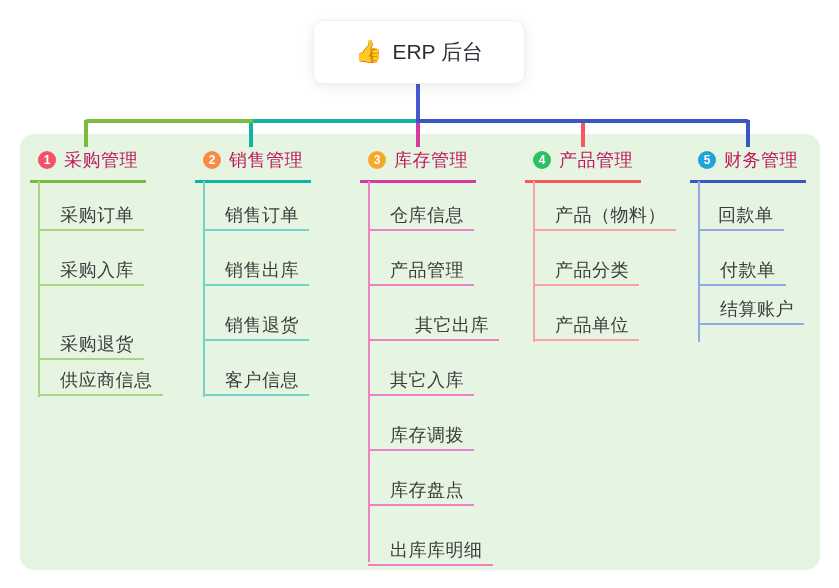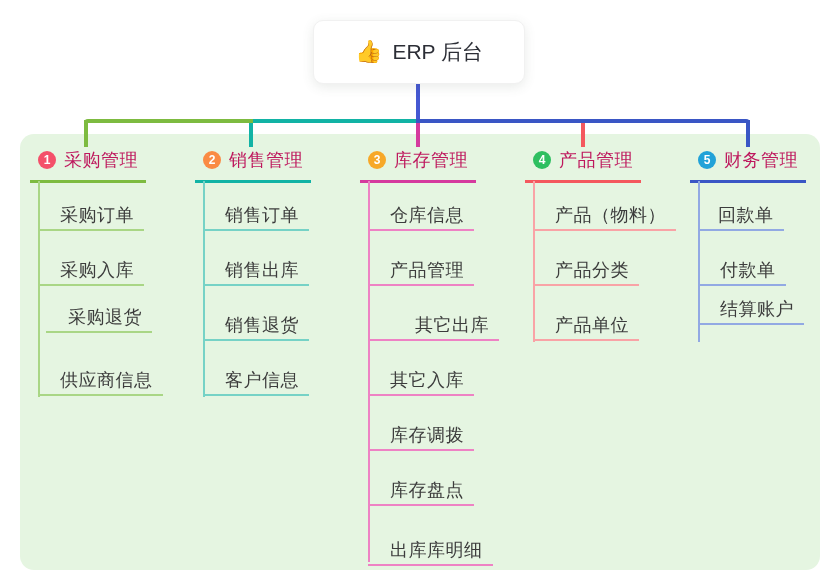--- a/index.html
+++ b/index.html
@@ -63,21 +63,21 @@
   </div>
 
   <div class="branch" style="left: 30px; --main: #7dbb40; --light: #a9d685; --badge: #f4506a;">
     <div class="bheader">
       <span class="badge">1</span>
       <span class="blabel">采购管理</span>
     </div>
     <div class="trunk" style="height:216px;"></div>
     <div class="child" style="top:206px;">采购订单</div>
     <div class="child" style="top:261px;">采购入库</div>
-    <div class="child" style="top:308px;margin-left:8px;">采购退货</div>
+    <div class="child" style="top:335px;">采购退货</div>
     <div class="child" style="top:371px;">供应商信息</div>
   </div>
 
   <div class="branch" style="left: 195px; --main: #12b3a5; --light: #76d2c6; --badge: #fa8b44;">
     <div class="bheader">
       <span class="badge">2</span>
       <span class="blabel">销售管理</span>
     </div>
     <div class="trunk" style="height:216px;"></div>
     <div class="child" style="top:206px;">销售订单</div>

